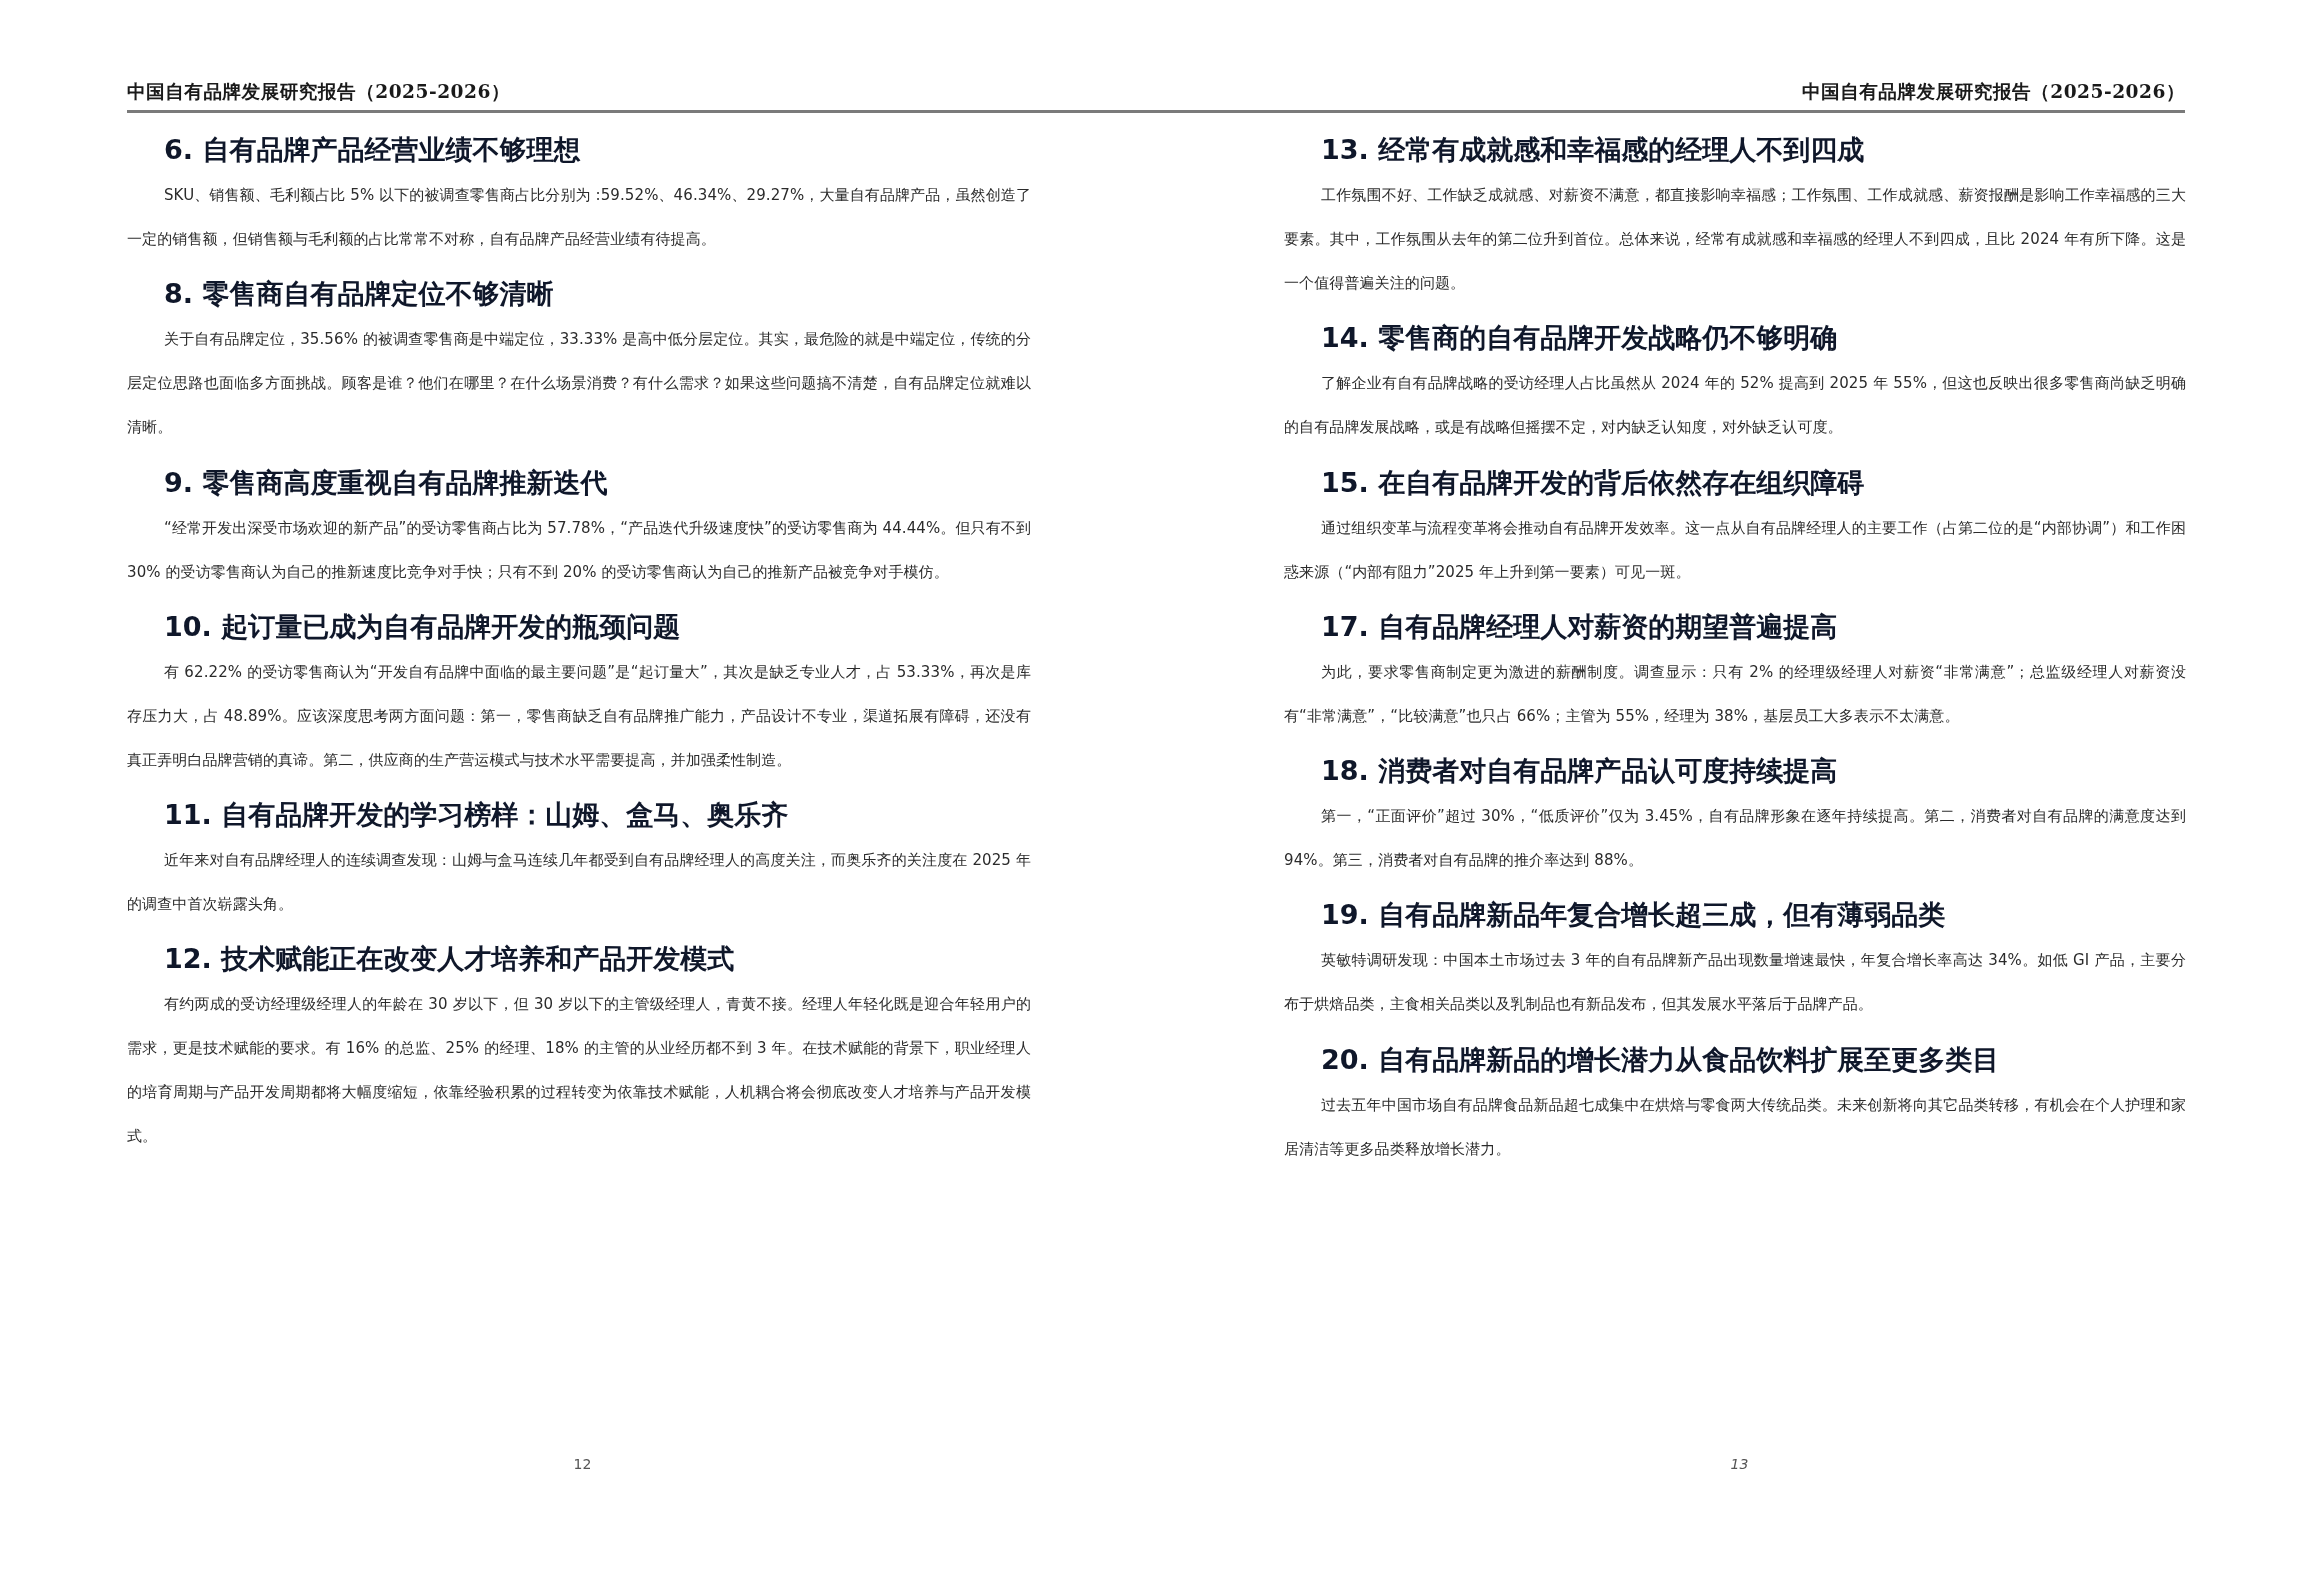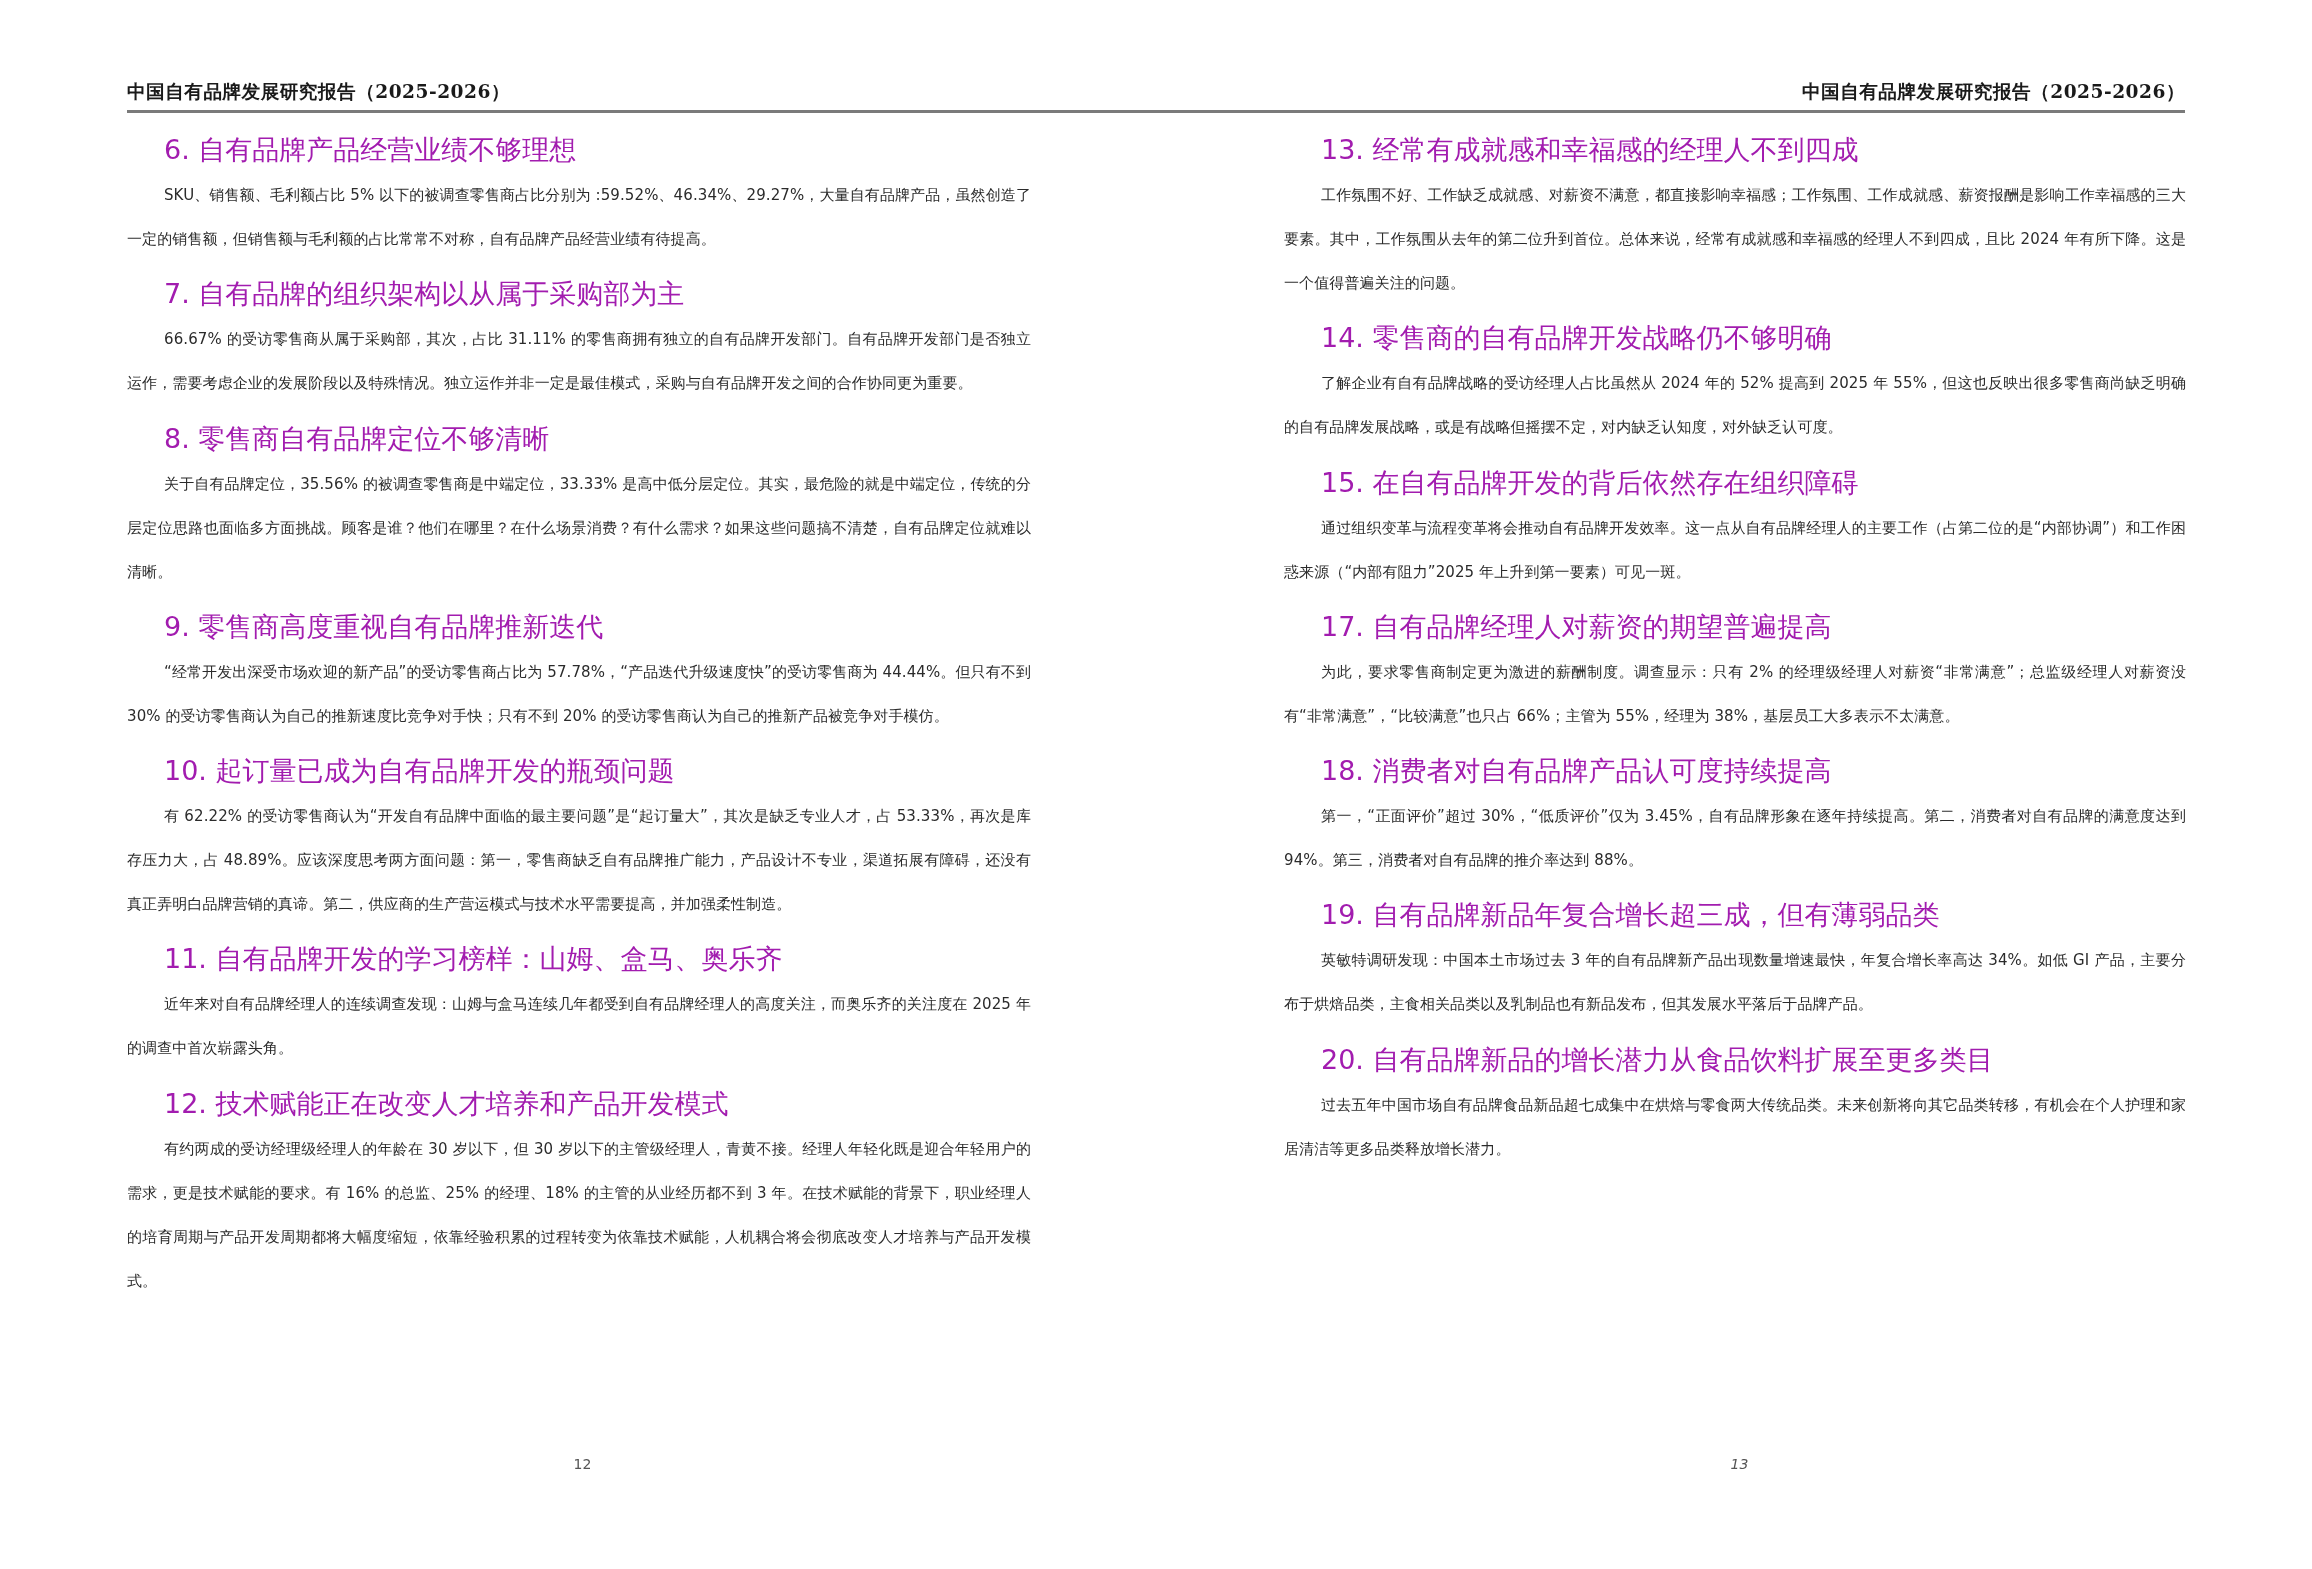--- a/index.html
+++ b/index.html
@@ -15,22 +15,22 @@
   }
   .page-col {
     position: absolute; top: 126px; width: 904px;
     font-family: "DejaVu Sans", "Liberation Sans", sans-serif;
   }
   .col-left { left: 127px; }
   .col-right { left: 1284px; width: 902px; }
   .section { margin: 0; padding: 0; }
   .section + .section { margin-top: 9.3px; }
   .sec-title {
-    margin: 0; padding-left: 37px; font-size: 27px; font-weight: normal; line-height: 47px;
-    color: #a21caf; white-space: nowrap;
+    margin: 0; padding-left: 37px; font-size: 27px; font-weight: bold; line-height: 47px;
+    color: #0f172a; white-space: nowrap;
   }
   .sec-body {
     margin: 0; font-size: 15px; line-height: 44px; color: #2b2b2b; text-indent: 37px;
     text-align: justify; text-align-last: left; letter-spacing: 0.1px;
   }
   .page-number {
     position: absolute; top: 1450px; font-family: "DejaVu Sans", "Liberation Sans", sans-serif;
     font-size: 14px; color: #555555; line-height: 28px; text-align: center; width: 75px;
   }
   .pn-left { left: 545px; }
@@ -40,24 +40,20 @@
 <body>
 
 <div class="running-header rh-left">中国自有品牌发展研究报告（2025-2026）</div>
 <div class="running-header rh-right">中国自有品牌发展研究报告（2025-2026）</div>
 <div class="header-rule"></div>
 
 <div class="page-col col-left">
   <div class="section">
     <h2 class="sec-title">6. 自有品牌产品经营业绩不够理想</h2>
     <p class="sec-body">SKU、销售额、毛利额占比 5% 以下的被调查零售商占比分别为 :59.52%、46.34%、29.27%，大量自有品牌产品，虽然创造了一定的销售额，但销售额与毛利额的占比常常不对称，自有品牌产品经营业绩有待提高。</p>
-  </div>
-  <div class="section">
-    <h2 class="sec-title">7. 自有品牌的组织架构以从属于采购部为主</h2>
-    <p class="sec-body">66.67% 的受访零售商从属于采购部，其次，占比 31.11% 的零售商拥有独立的自有品牌开发部门。自有品牌开发部门是否独立运作，需要考虑企业的发展阶段以及特殊情况。独立运作并非一定是最佳模式，采购与自有品牌开发之间的合作协同更为重要。</p>
   </div>
   <div class="section">
     <h2 class="sec-title">8. 零售商自有品牌定位不够清晰</h2>
     <p class="sec-body">关于自有品牌定位，35.56% 的被调查零售商是中端定位，33.33% 是高中低分层定位。其实，最危险的就是中端定位，传统的分层定位思路也面临多方面挑战。顾客是谁？他们在哪里？在什么场景消费？有什么需求？如果这些问题搞不清楚，自有品牌定位就难以清晰。</p>
   </div>
   <div class="section">
     <h2 class="sec-title">9. 零售商高度重视自有品牌推新迭代</h2>
     <p class="sec-body">“经常开发出深受市场欢迎的新产品”的受访零售商占比为 57.78%，“产品迭代升级速度快”的受访零售商为 44.44%。但只有不到 30% 的受访零售商认为自己的推新速度比竞争对手快；只有不到 20% 的受访零售商认为自己的推新产品被竞争对手模仿。</p>
   </div>
   <div class="section">

